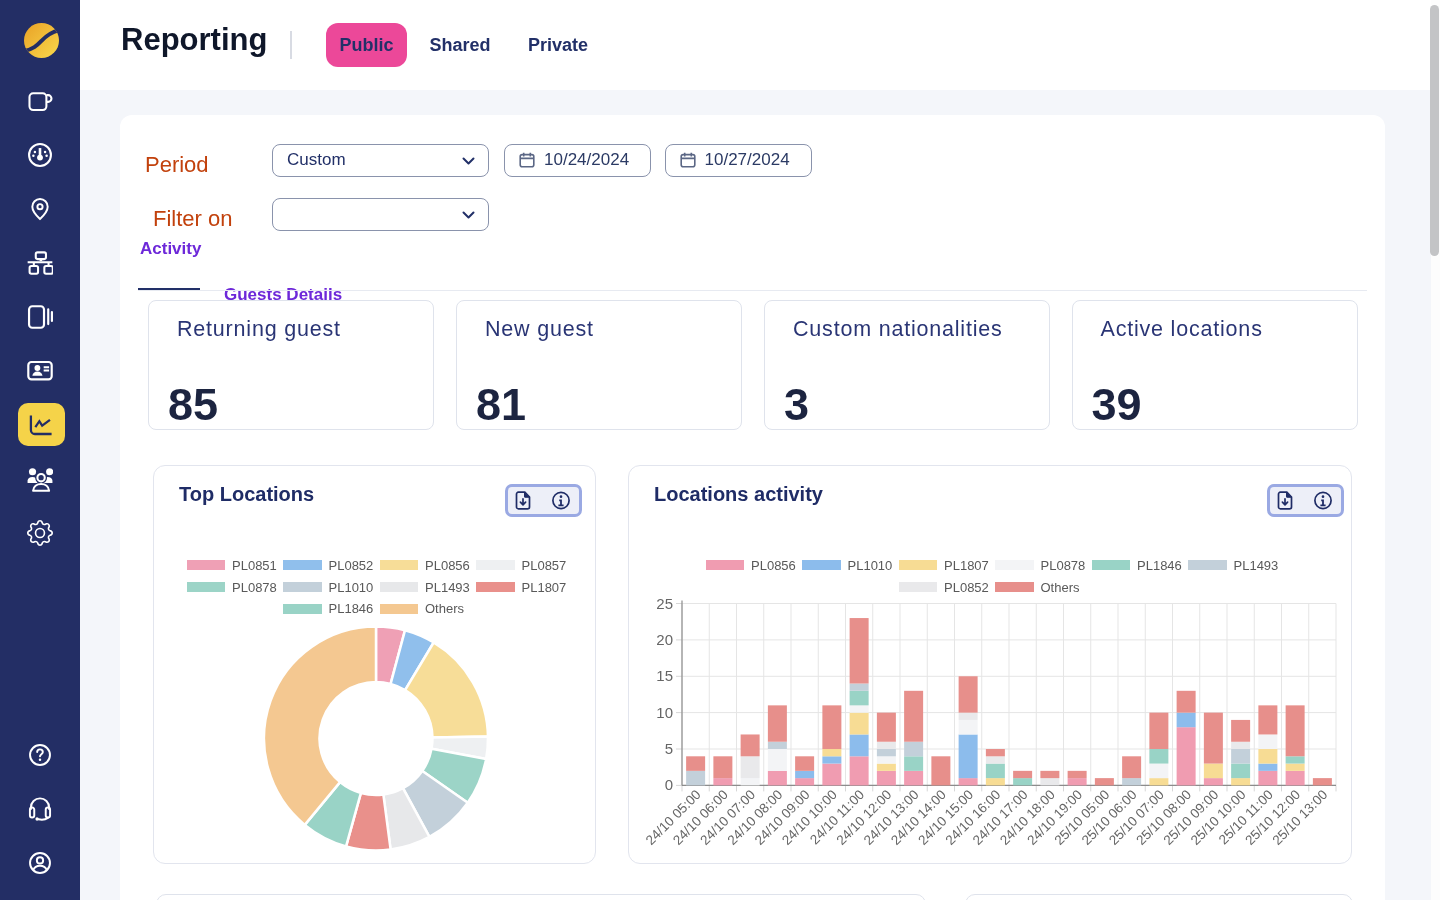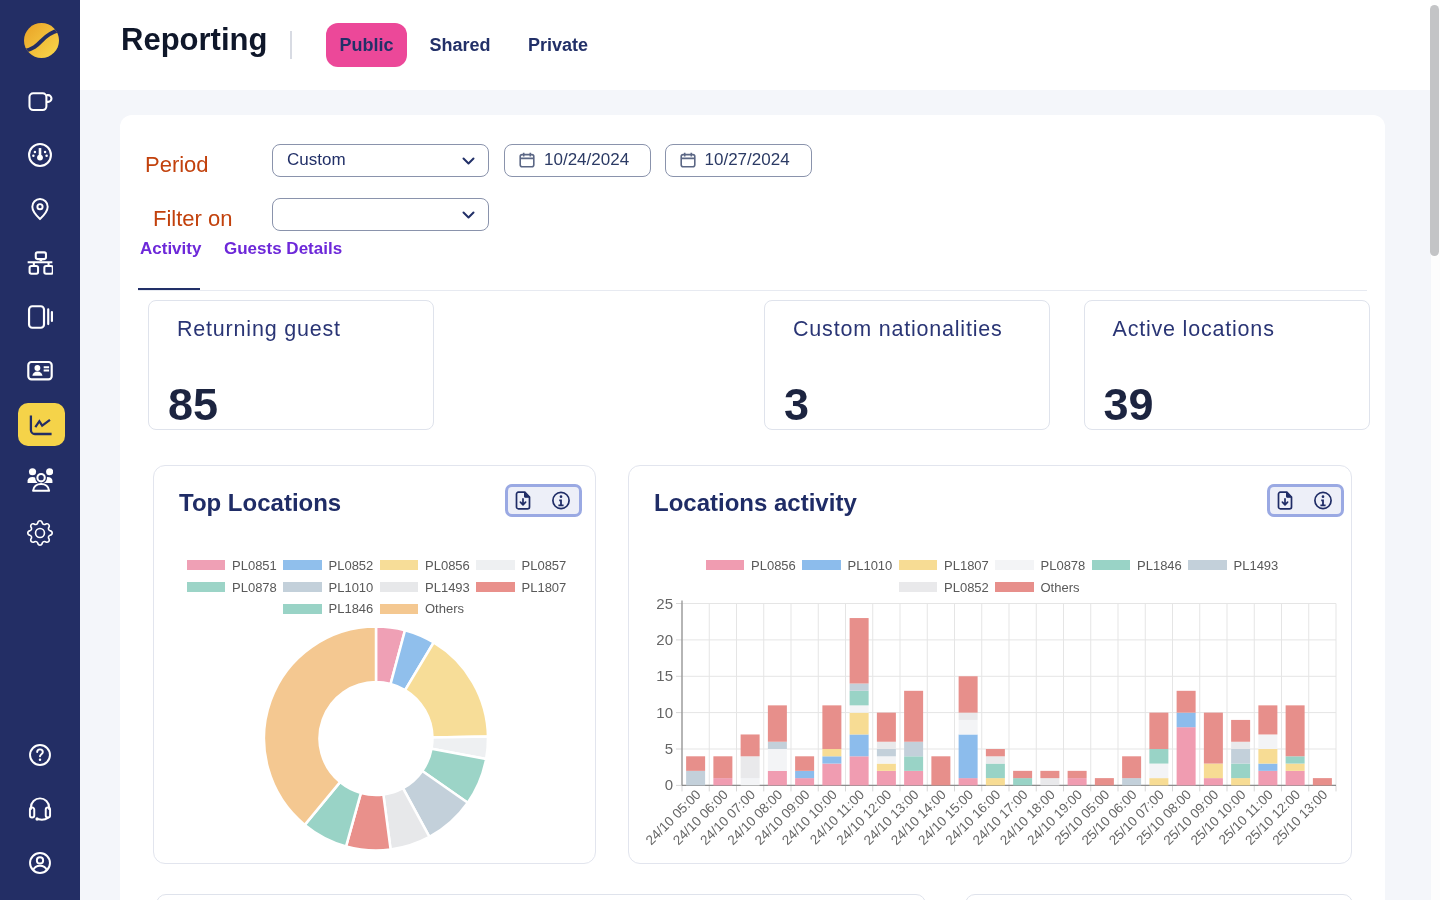--- a/index.html
+++ b/index.html
@@ -20,21 +20,21 @@
 .selbox { position:absolute; left:152px; width:217px; height:33px; background:#fff; border:1px solid #8a93ac; border-radius:8px; font-size:17px; color:#223068; display:flex; align-items:center; padding-left:14px; }
 .chev { position:absolute; right:13px; top:12px; }
 .datebox { position:absolute; top:143.5px; width:147px; height:33px; background:#fff; border:1px solid #8a93ac; border-radius:8px; display:flex; align-items:center; font-size:17px; color:#2b3a64; padding-left:14px; }
 .tab { position:absolute; top:124px; font-size:17px; font-weight:bold; color:#6d28d9; }
 .tabline { position:absolute; left:138px; top:283px; width:62px; background:#223068; height:3px; }
 .divline { position:absolute; left:138px; top:285px; width:1229px; background:#e7eaf1; height:1px; }
 .stat { position:absolute; top:185px; width:286px; height:130px; background:#fff; border:1px solid #dfe3ec; border-radius:8px; }
 .stat h3 { position:absolute; left:28px; top:16px; font-size:21.5px; font-weight:500; letter-spacing:0.8px; color:#2a3575; }
 .stat .num { position:absolute; left:19px; top:78px; font-size:45px; font-weight:bold; color:#1c2440; }
 .chart-card { position:absolute; top:350px; height:399px; background:#fff; border:1px solid #e2e5ee; border-radius:12px; }
-.cc-title { position:absolute; left:25px; top:23px; font-size:24px; font-weight:bold; color:#1f2c66; }
+.cc-title { position:absolute; left:25px; top:17px; font-size:20px; font-weight:bold; color:#1f2c66; }
 .btn-group { position:absolute; top:18px; width:77px; height:33px; border:3px solid #9aa9e3; background:#edeff8; border-radius:7px; }
 .legend { position:absolute; left:0; width:100%; }
 .leg-row { display:flex; justify-content:center; align-items:center; height:21.8px; }
 .leg-item { display:flex; align-items:center; margin:0 5px; }
 .leg-sw { width:38.5px; height:10px; margin-right:7px; }
 .leg-tx { font-size:13px; color:#595959; width:41px; }
 .bcard { position:absolute; top:778.5px; height:50px; background:#fff; border:1px solid #dfe3ec; border-radius:10px; }
 .sb-track { position:fixed; right:0; top:0; width:9px; height:900px; background:#fdfdfd; z-index:19; }
 .scrollbar { position:fixed; right:1px; top:4.5px; width:9.5px; height:251px; background:#c3c4c6; border-radius:5px; z-index:20; }
 svg.icon { display:block; }
@@ -61,33 +61,37 @@
       </svg>
     10/27/2024</div>
   <div class="f-label" style="left:25px; top:91px;margin-left:8px;">Filter on</div>
   <div class="selbox" style="top:82.5px;">
     <svg class="chev" width="13" height="9" viewBox="0 0 13 9" fill="none">
         <path d="M1.5 1.5 L6.5 6.5 L11.5 1.5" stroke="#223068" stroke-width="2" stroke-linecap="round" stroke-linejoin="round"></path>
       </svg>
   </div>
 
   <div class="tab" style="left:20px;">Activity</div>
-  <div class="tab" style="left:104px;">Guests Details</div>
+  <div class="tab" style="left:104px;margin-top:46px;">Guests Details</div>
   <div class="tabline" style="left:18px; top:173px; width:62px;"></div>
   <div class="divline" style="left:18px; top:174.5px; width:1229px;"></div>
 
   <div class="stat" style="left:28px;">
       <h3>Returning guest</h3>
       <div class="num">85</div>
     </div>
+  <div class="stat" style="left:336px;">
+      <h3>New guest</h3>
+      <div class="num">81</div>
+    </div>
   <div class="stat" style="left:644px;">
       <h3>Custom nationalities</h3>
       <div class="num">3</div>
     </div>
-  <div class="stat" style="left:951.5px;margin-left:12px;">
+  <div class="stat" style="left:951.5px;">
       <h3>Active locations</h3>
       <div class="num">39</div>
     </div>
 
   <div class="chart-card" style="left:33px; width:443px;">
     <div class="cc-title">Top Locations</div>
     <div class="btn-group" style="left:351px;">
       <svg class="icon" width="77" height="33" viewBox="0 0 77 33" style="margin:-3px 0 0 -3px;">
           <g stroke="#1f2c66" stroke-width="1.7" fill="none">
             <path d="M19.8 8.2 h-6.4 a1.9 1.9 0 0 0 -1.9 1.9 v12.8 a1.9 1.9 0 0 0 1.9 1.9 h9.2 a1.9 1.9 0 0 0 1.9 -1.9 V13 Z"></path>

